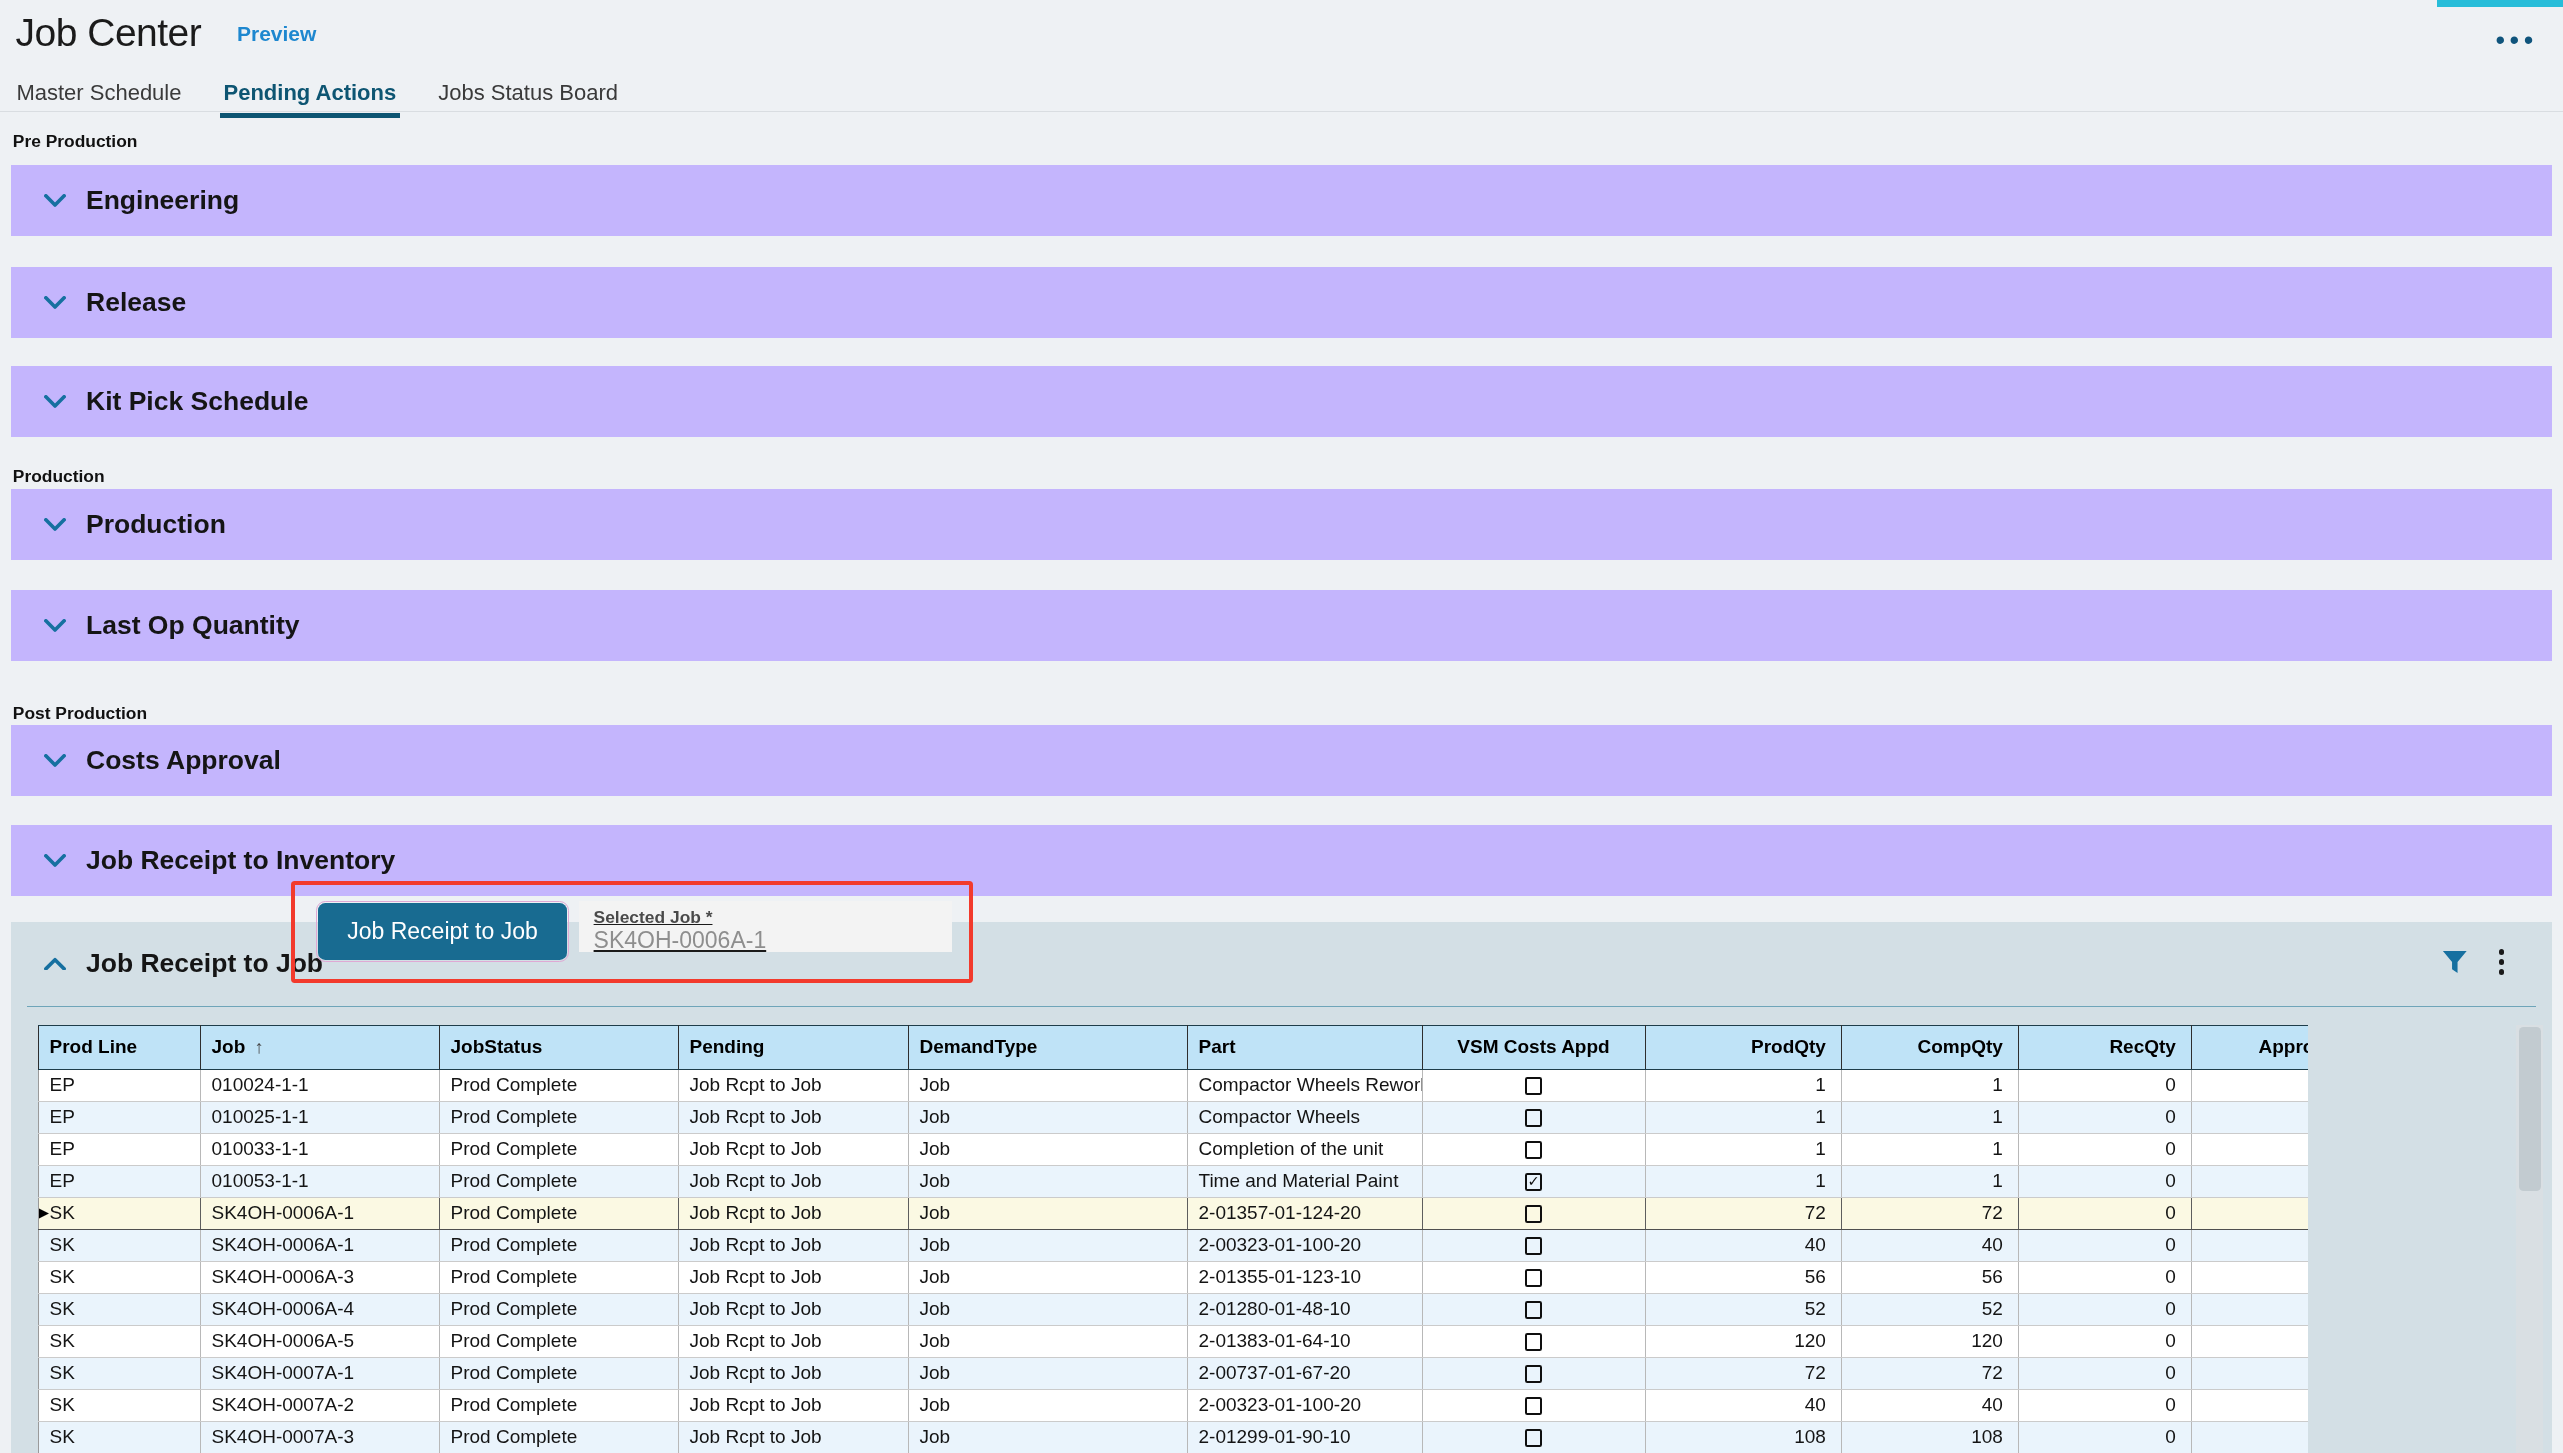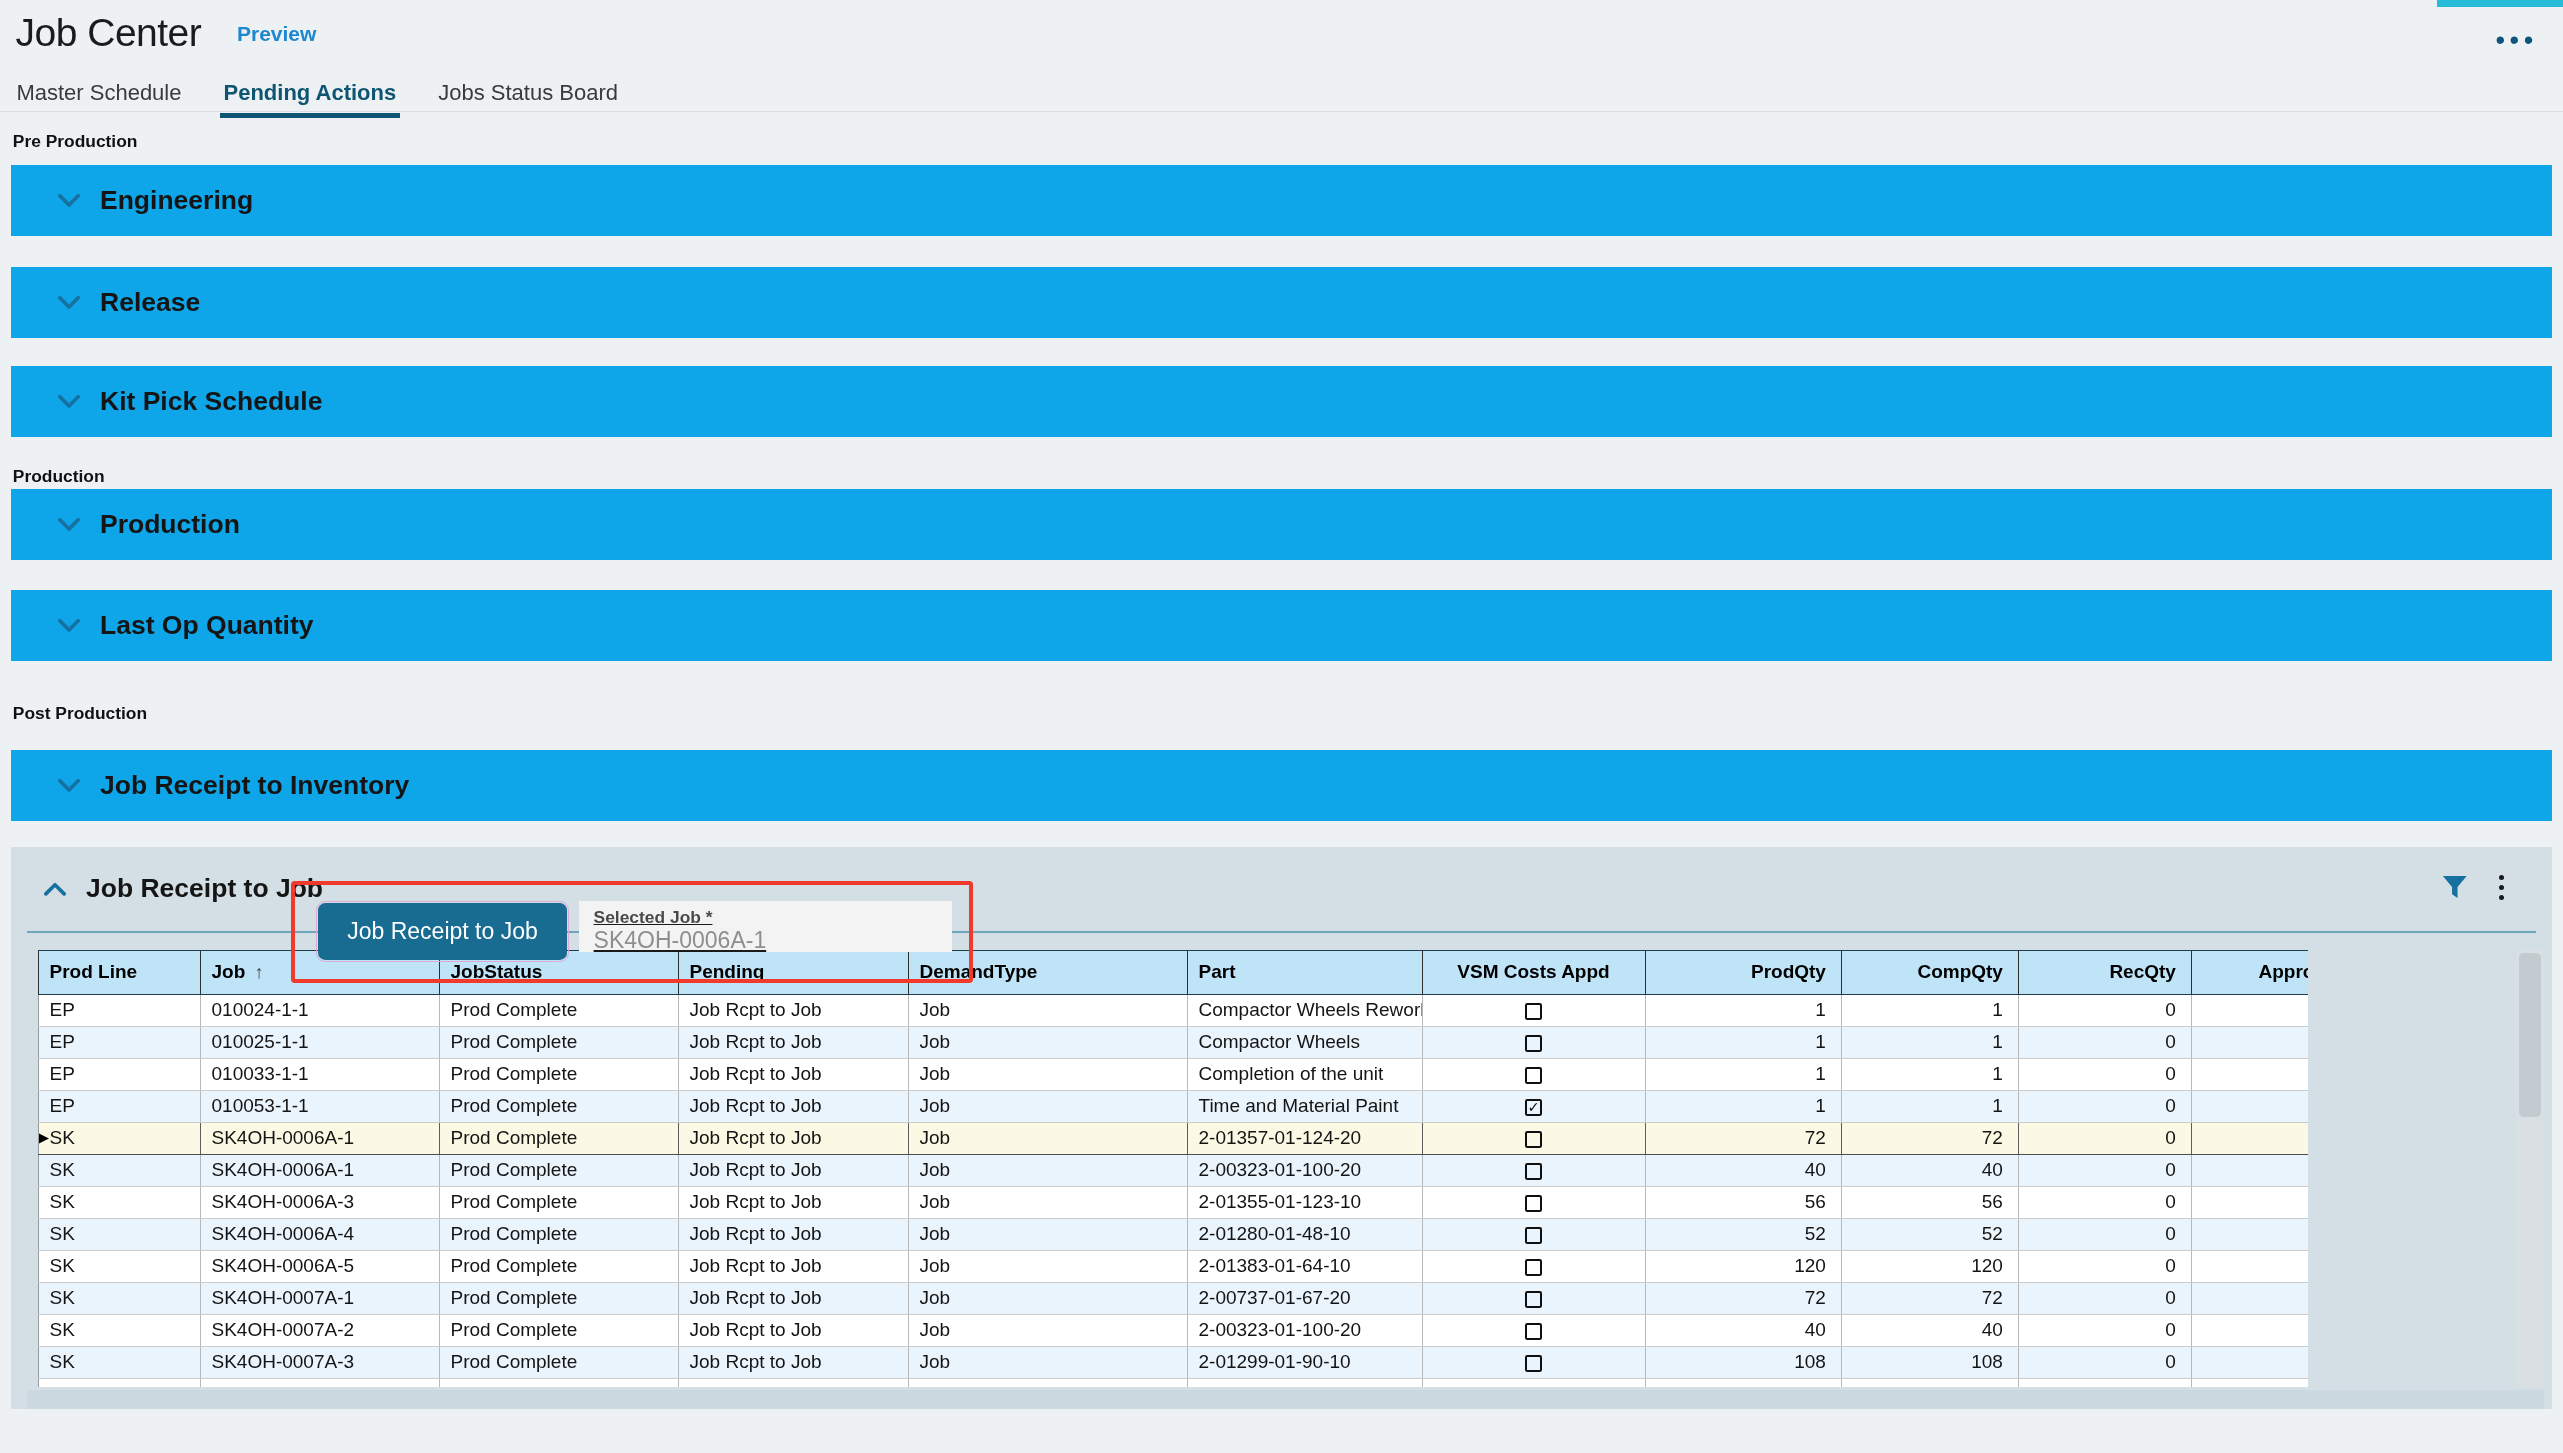--- a/index.html
+++ b/index.html
@@ -18,21 +18,21 @@
   
   .tab-bar { position:absolute; left:16.4px; top:80px; display:flex; gap:42px; }
   .tab { font-size:22px; color:#3a3a3a; padding-bottom:12px; cursor:pointer; position:relative;text-align:center; }
   .tab.active { color:#0d5572; font-weight:bold; }
   .tab.active::after { content:""; position:absolute; left:-3.7px; right:-3.7px; bottom:0; height:4.6px; background:#0d5572; }
   .tab-underline { position:absolute; left:0; right:0; top:111px; height:0.9px; background:#d9dde1; }
 
   
   #stack { position:absolute; left:11px; right:11px; top:129px; }
   .group-label { font-size:17.4px; font-weight:bold; color:#111; height:16.4px; line-height:16.4px; margin:3.7px 0 0 1.8px; }
-  .panel { background:#0ea5e9; height:71px; display:flex; align-items:center; cursor:pointer;padding-left:14px; }
+  .panel { background:#c4b5fd; height:71px; display:flex; align-items:center; cursor:pointer; }
   .panel .chev { margin-left:33px; flex:0 0 auto; display:block; }
   .panel .sec-title { margin-left:20px; font-size:26.5px; font-weight:bold; color:#151515; }
   .m-eng { margin-top:16.4px; }
   .m-rel { margin-top:31px; }
   .m-kit { margin-top:27.4px; }
   .lbl-prod { margin-top:31px; }
   .m-prod { margin-top:4.6px; }
   .m-lastop { margin-top:30px; }
   .lbl-post { margin-top:44px; }
   .m-costs { margin-top:3.7px; }
@@ -146,20 +146,26 @@
 
   <div class="panel m-lastop">
     <svg class="chev" width="22" height="13.7" viewBox="0 0 24 15">
         <polyline points="2,2 12,12 22,2" fill="none" stroke="#1670a0" stroke-width="4" stroke-linecap="round" stroke-linejoin="round"></polyline>
       </svg>
     <span class="sec-title">Last Op Quantity</span>
   </div>
 
   <div class="group-label lbl-post">Post Production</div>
 
+  <div class="panel m-costs">
+    <svg class="chev" width="22" height="13.7" viewBox="0 0 24 15">
+        <polyline points="2,2 12,12 22,2" fill="none" stroke="#1670a0" stroke-width="4" stroke-linecap="round" stroke-linejoin="round"></polyline>
+      </svg>
+    <span class="sec-title">Costs Approval</span>
+  </div>
 
   <div class="panel m-jrti">
     <svg class="chev" width="22" height="13.7" viewBox="0 0 24 15">
         <polyline points="2,2 12,12 22,2" fill="none" stroke="#1670a0" stroke-width="4" stroke-linecap="round" stroke-linejoin="round"></polyline>
       </svg>
     <span class="sec-title">Job Receipt to Inventory</span>
   </div>
 
   <div class="panel-expanded">
     <div class="jr-header">

